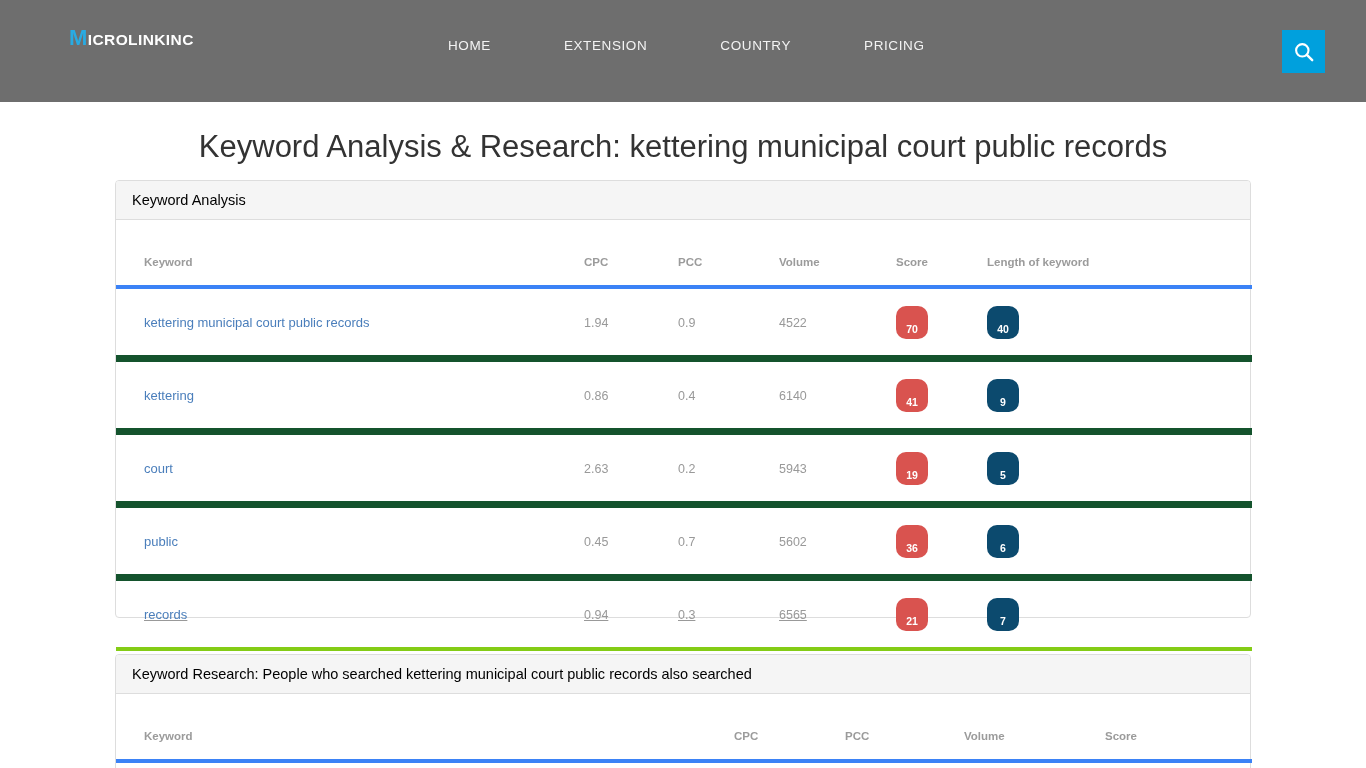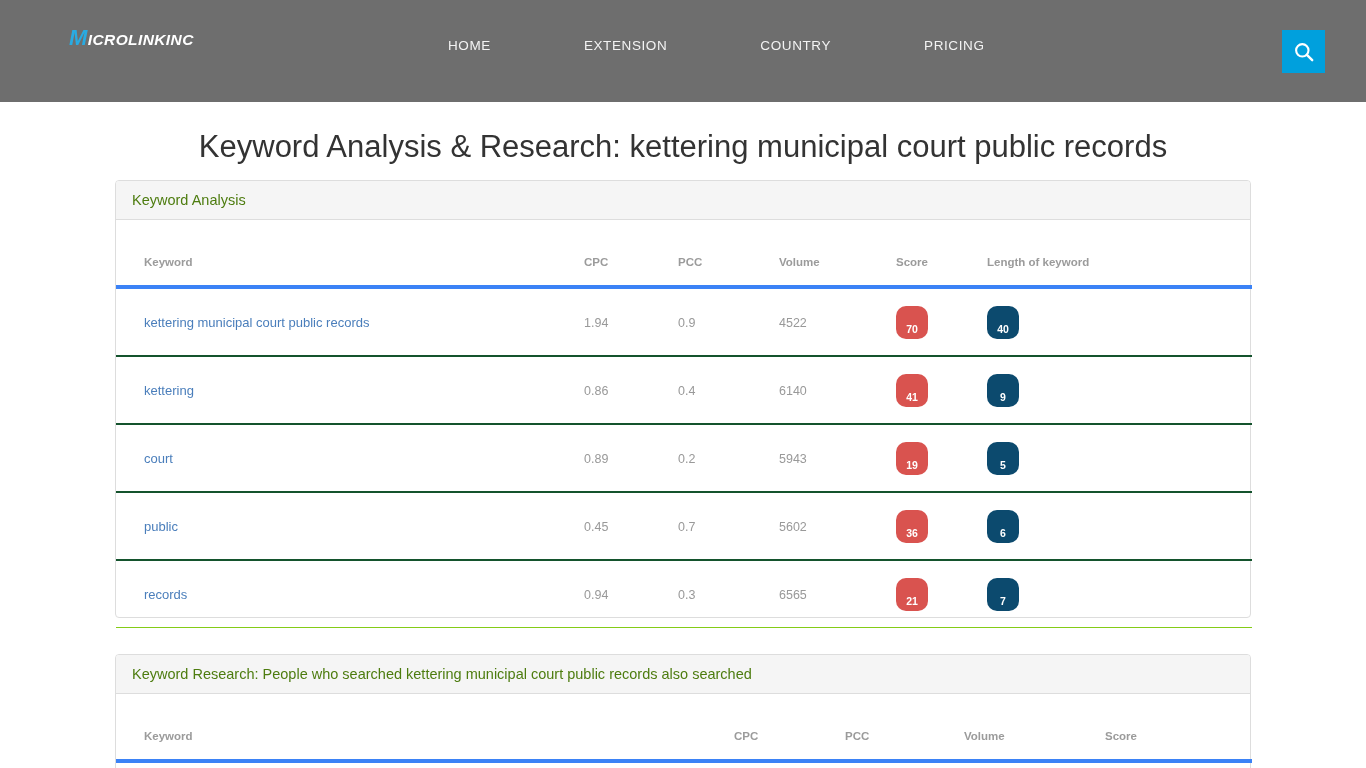--- a/index.html
+++ b/index.html
@@ -25,39 +25,37 @@
     position: absolute;
     left: 69px;
     top: 27px;
     font-size: 16px;
     font-weight: bold;
     letter-spacing: 0.4px;
     line-height: 22px;
     white-space: nowrap;
     text-decoration: none;
     color: #ffffff;
-    font-style: italic;
   }
   .brand .brand-initial {
     color: #29abe2;
     font-size: 22px;
     line-height: 22px;
   }
   .brand .brand-rest {
     color: #ffffff;
     font-size: 15.5px;
   }
 
   .main-nav {
     position: absolute;
     left: 430px;
     top: 36px;
     display: flex;
     align-items: center;
-    gap: 20px;
   }
   .nav-link {
     color: #f3f3f3;
     font-size: 13.5px;
     letter-spacing: 0.6px;
     text-decoration: none;
     padding: 0 18px;
     margin-right: 37px;
     line-height: 20px;
     white-space: nowrap;
@@ -112,21 +110,21 @@
     height: 39px;
     background: #f5f5f5;
     border-bottom: 1px solid #dddddd;
     border-radius: 3px 3px 0 0;
     padding: 9px 15px 0 16px;
   }
   .panel-title {
     margin: 0;
     font-size: 14.5px;
     font-weight: normal;
-    color: #4d7c0f;
+    color: #000000;
     line-height: 20px;
     white-space: nowrap;
   }
 
   .panel-body { padding: 0; }
 
   
   table.kw-table {
     width: 100%;
     border-collapse: collapse;
@@ -138,25 +136,25 @@
     color: #9b9b9b;
     text-align: left;
     padding: 36px 0 17px 0;
     border-bottom: 4px solid #3b82f6;
     vertical-align: bottom;
   }
   table.kw-table tbody td {
     font-size: 12.5px;
     color: #999999;
     padding: 17px 0 16px 0;
-    border-bottom: 2px solid #14532d;
+    border-bottom: 7px solid #14532d;
     vertical-align: middle;
     text-align: left;
   }
-  table.kw-table tbody tr:last-child td { border-bottom: 1px solid #84cc16; }
+  table.kw-table tbody tr:last-child td { border-bottom: 4px solid #84cc16; text-decoration: underline; }
 
   .col-pad-left { padding-left: 28px !important; }
 
   .kw-link {
     color: #4a7ebb;
     font-size: 13px;
     text-decoration: none;
     white-space: nowrap;
   }
 
@@ -254,21 +252,21 @@
         <tr>
           <td class="col-pad-left"><a class="kw-link" href="#">kettering</a></td>
           <td>0.86</td>
           <td>0.4</td>
           <td>6140</td>
           <td><span class="badge badge-score">41</span></td>
           <td><span class="badge badge-length">9</span></td>
         </tr>
         <tr>
           <td class="col-pad-left"><a class="kw-link" href="#">court</a></td>
-          <td>0.89</td>
+          <td>2.63</td>
           <td>0.2</td>
           <td>5943</td>
           <td><span class="badge badge-score">19</span></td>
           <td><span class="badge badge-length">5</span></td>
         </tr>
         <tr>
           <td class="col-pad-left"><a class="kw-link" href="#">public</a></td>
           <td>0.45</td>
           <td>0.7</td>
           <td>5602</td>

